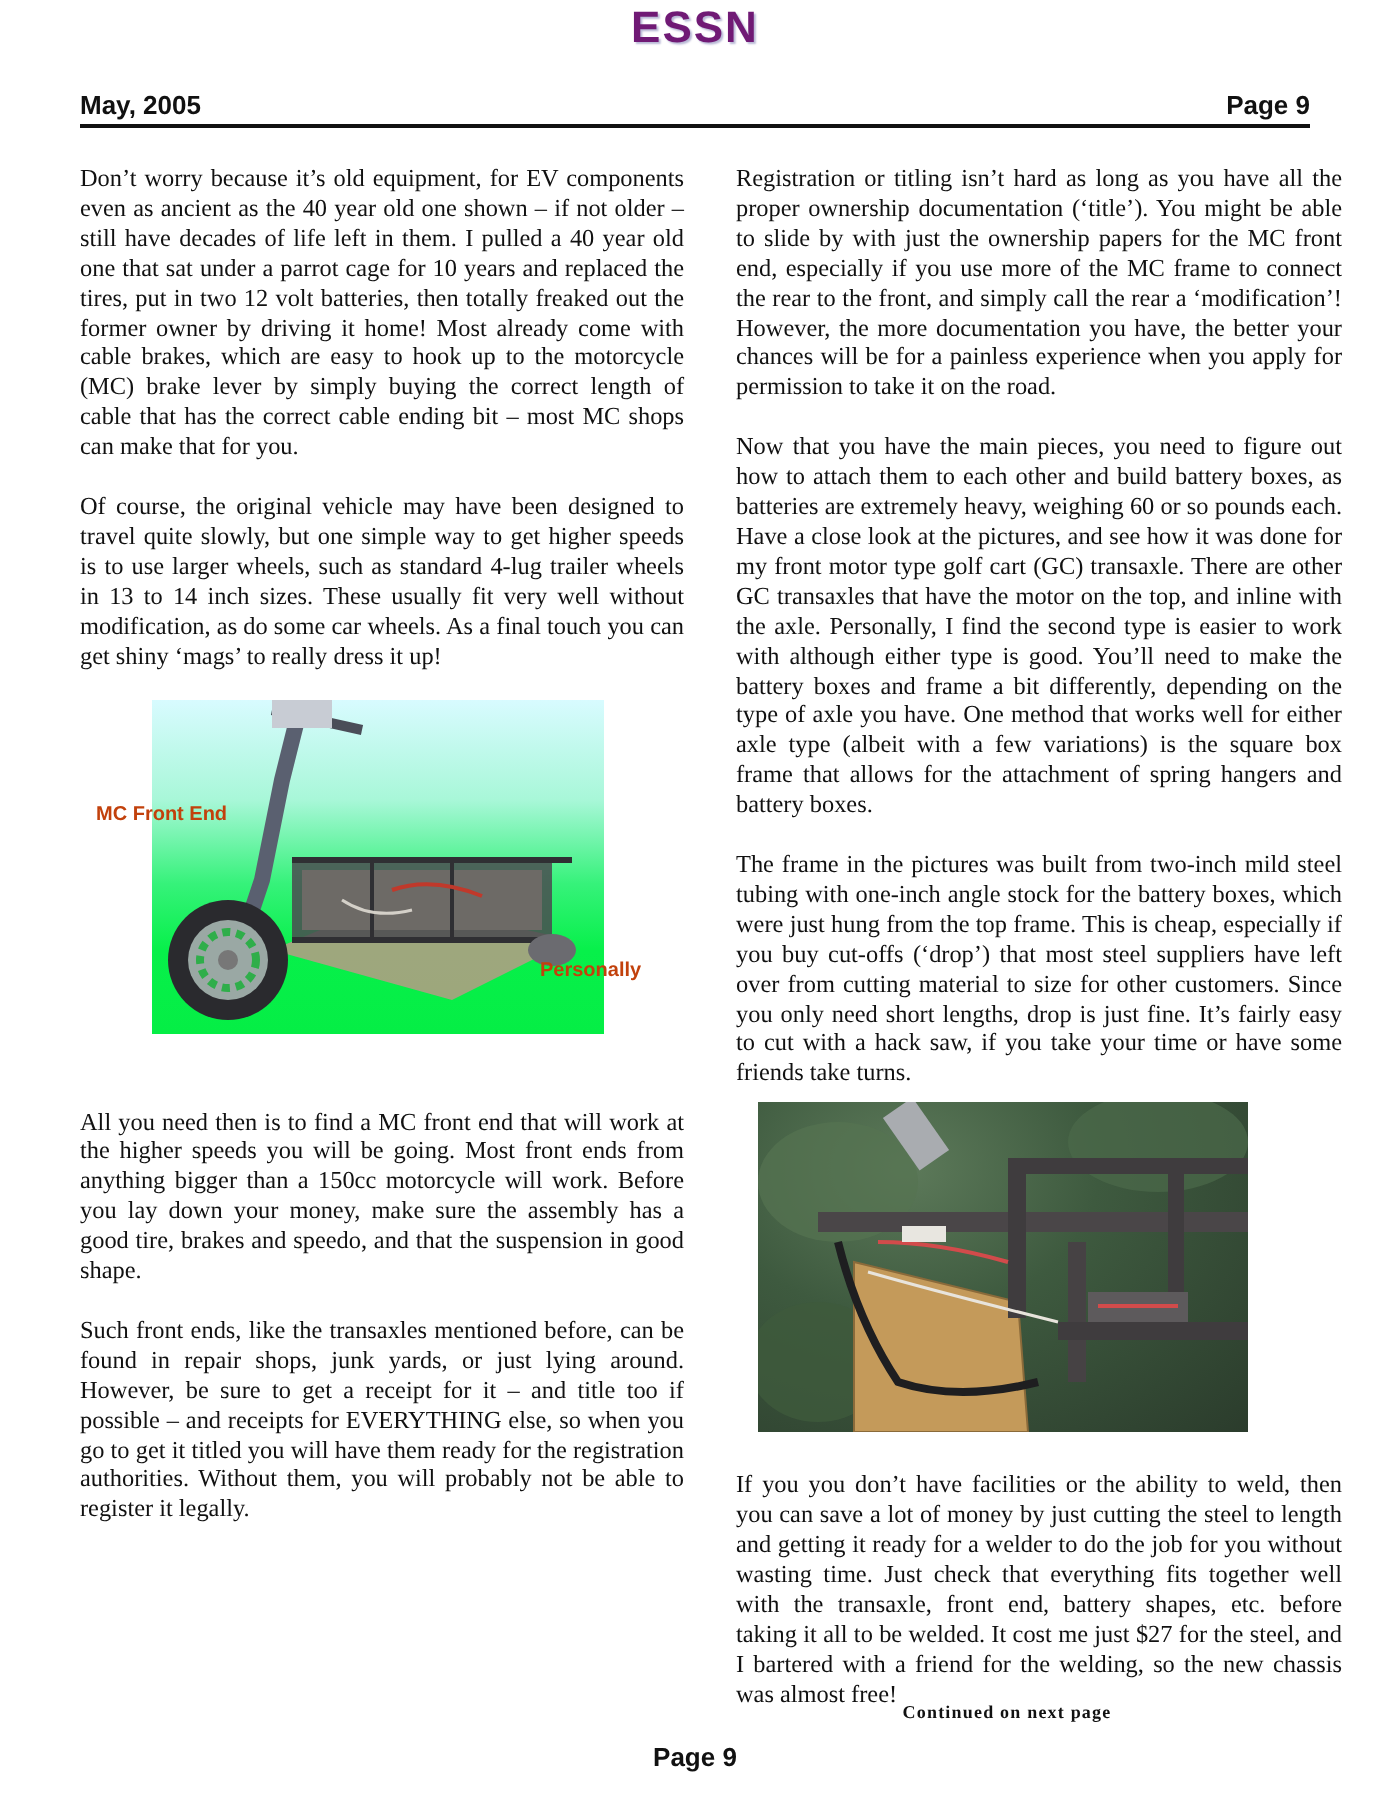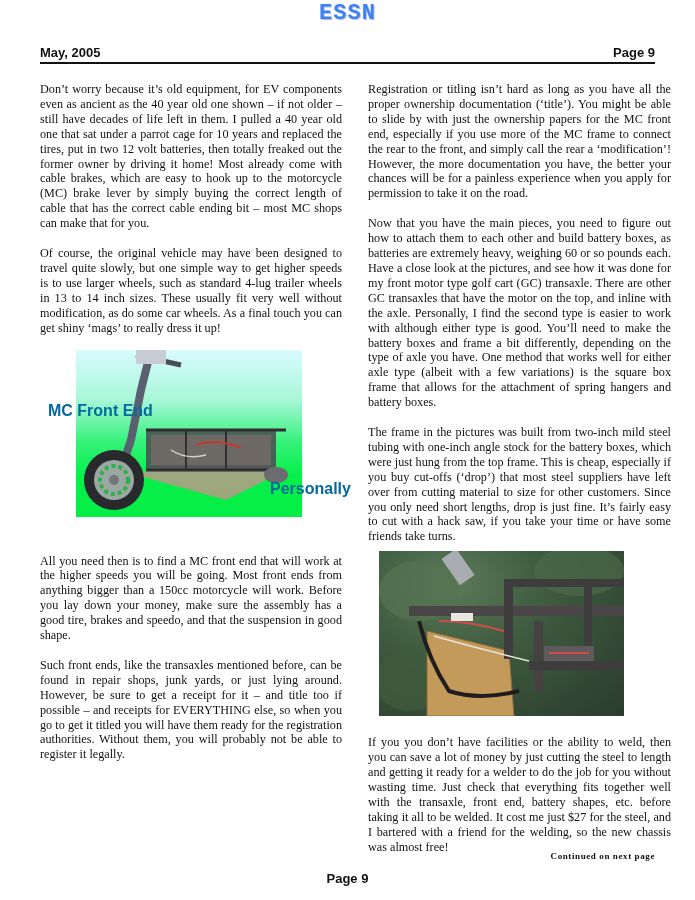--- a/index.html
+++ b/index.html
@@ -1,41 +1,41 @@
 <!DOCTYPE html>
 <html><head>
   <meta charset="utf-8">
   <style>
     html, body { margin: 0; padding: 0; background: #ffffff; }
     body { width: 695px; height: 900px; position: relative; overflow: hidden; font-family: "Liberation Serif", serif; color: #111; }
 
     .masthead { position: absolute; top: 2px; left: 0; width: 695px; text-align: center; }
-    .masthead .logo { font-family: Liberation Mono, monospace; font-weight: bold; font-size: 22px; color: #3b82f6; letter-spacing: 1px; text-shadow: 1px 1px 1px #b9b9d6; line-height: 24px; }
+    .masthead .logo { font-family: Liberation Sans, sans-serif; font-weight: bold; font-size: 22px; color: #701a75; letter-spacing: 1px; text-shadow: 1px 1px 1px #b9b9d6; line-height: 24px; }
 
     .header-row { position: absolute; top: 38px; left: 40px; width: 615px; height: 24px; border-bottom: 2px solid #111; font-family: "Liberation Sans", sans-serif; }
     .header-row .date { position: absolute; left: 0; bottom: 2px; font-weight: bold; font-size: 13px; }
     .header-row .title { position: absolute; left: 0; right: 0; bottom: 0px; text-align: center; font-weight: bold; font-size: 20px; letter-spacing: -0.2px; }
     .header-row .pagenum { position: absolute; right: 0; bottom: 2px; font-weight: bold; font-size: 13px; }
 
     .col { position: absolute; font-size: 12.2px; line-height: 14.9px; text-align: justify; }
     .col p { margin: 0 0 15px 0; }
     .col-left { left: 40px; top: 82px; width: 302px; font-family: Liberation Serif, serif; }
     .col-right { left: 368px; top: 82px; width: 303px; }
 
     .fig1 { position: absolute; left: 76px; top: 350px; width: 226px; height: 167px;
             background: linear-gradient(180deg, #d8fbff 0%, #a8f7d8 30%, #36f27a 55%, #07f04a 75%, #05ee45 100%); overflow: hidden; }
     .fig1 svg { position: absolute; left: 0; top: 0; }
-    .fig-label { position: absolute; font-family: "Liberation Sans", sans-serif; font-weight: bold; font-size: 16px; color: #0369a1; white-space: nowrap; }
+    .fig-label { position: absolute; font-family: "Liberation Sans", sans-serif; font-weight: bold; font-size: 10px; color: #c2410c; white-space: nowrap; }
     .lbl-mc { left: 48px; top: 402px; }
     .lbl-tx { left: 270px; top: 480px; }
 
     .fig2 { position: absolute; left: 379px; top: 551px; width: 245px; height: 165px; overflow: hidden;
             background: radial-gradient(ellipse at 30% 20%, #5d7a5a 0%, #3e5a3f 40%, #2b3c2c 100%); }
 
-    .continued { position: absolute; left: 352px; width: 303px; top: 851px; text-align: right; font-family: "Liberation Serif", serif; font-weight: bold; font-size: 9px; letter-spacing: 0.6px; }
+    .continued { position: absolute; left: 352px; width: 303px; top: 851px; text-align: center; font-family: "Liberation Serif", serif; font-weight: bold; font-size: 9px; letter-spacing: 0.6px; }
     .footer { position: absolute; top: 871px; left: 0; width: 695px; text-align: center; font-family: "Liberation Sans", sans-serif; font-weight: bold; font-size: 13px; }
   </style>
 </head>
 <body>
 
 <div class="masthead">
   <div class="logo">ESSN</div>
 </div>
 
 <div class="header-row">

